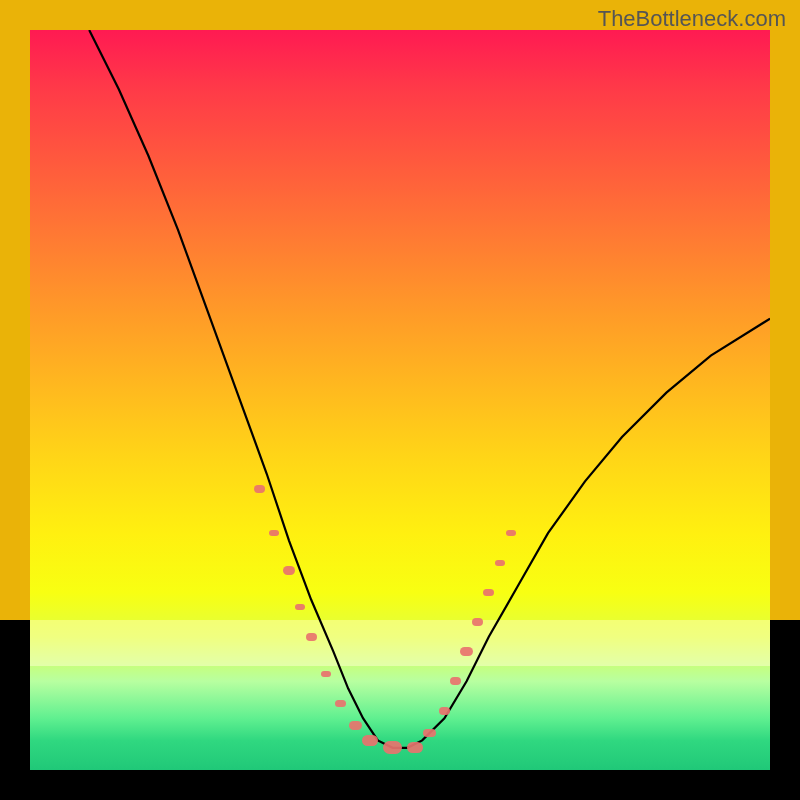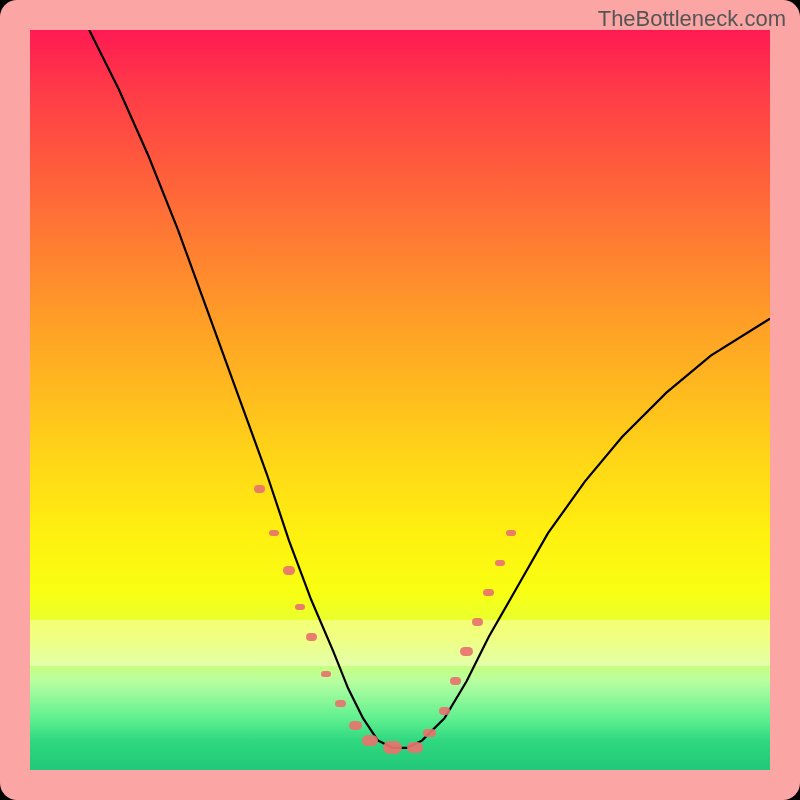--- a/index.html
+++ b/index.html
@@ -7,23 +7,22 @@
     padding: 0;
     background: #000;
     width: 800px;
     height: 800px;
     overflow: hidden;
     font-family: Arial, Helvetica, sans-serif;
   }
   .container {
     position: relative;
     width: 800px;
-    height: 800px;
-    background: #fca5a5;
-    border-radius: 17px;
+    height: 620px;
+    background: #eab308;
   }
   .watermark {
     position: absolute;
     top: 6px;
     right: 14px;
     color: #555;
     font-size: 22px;
     font-weight: 500;
     letter-spacing: 0px;
     z-index: 10;

